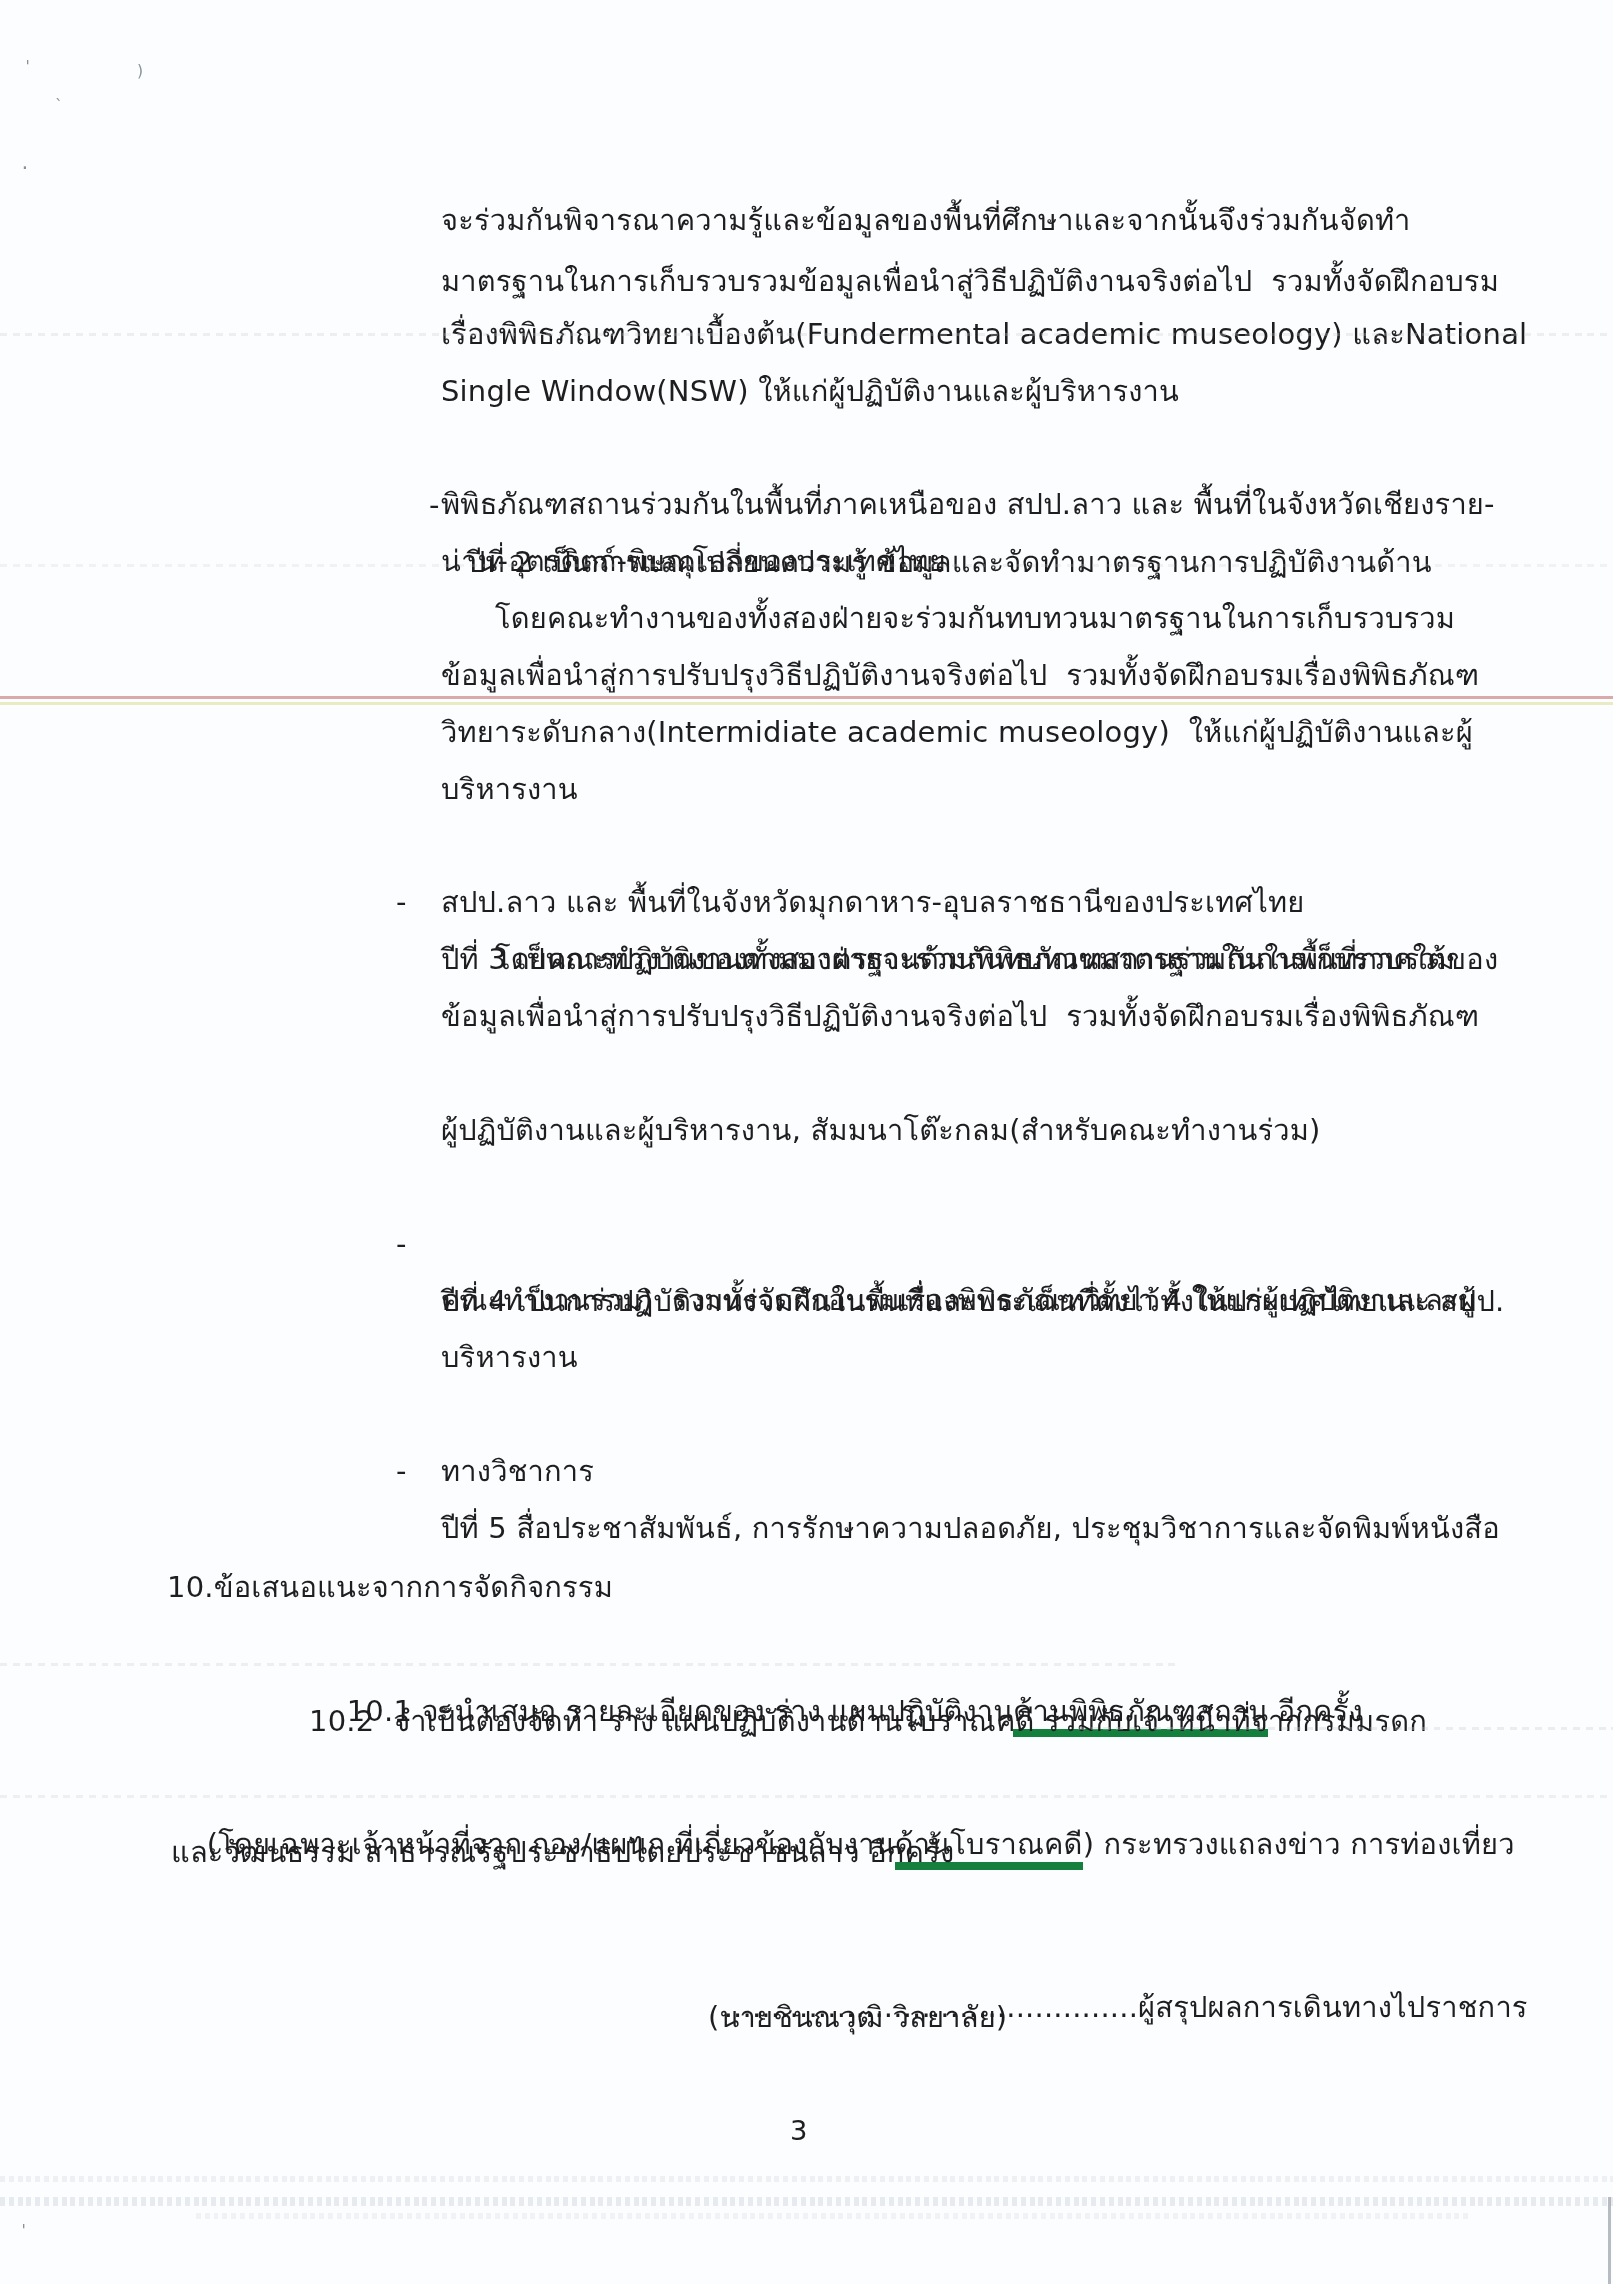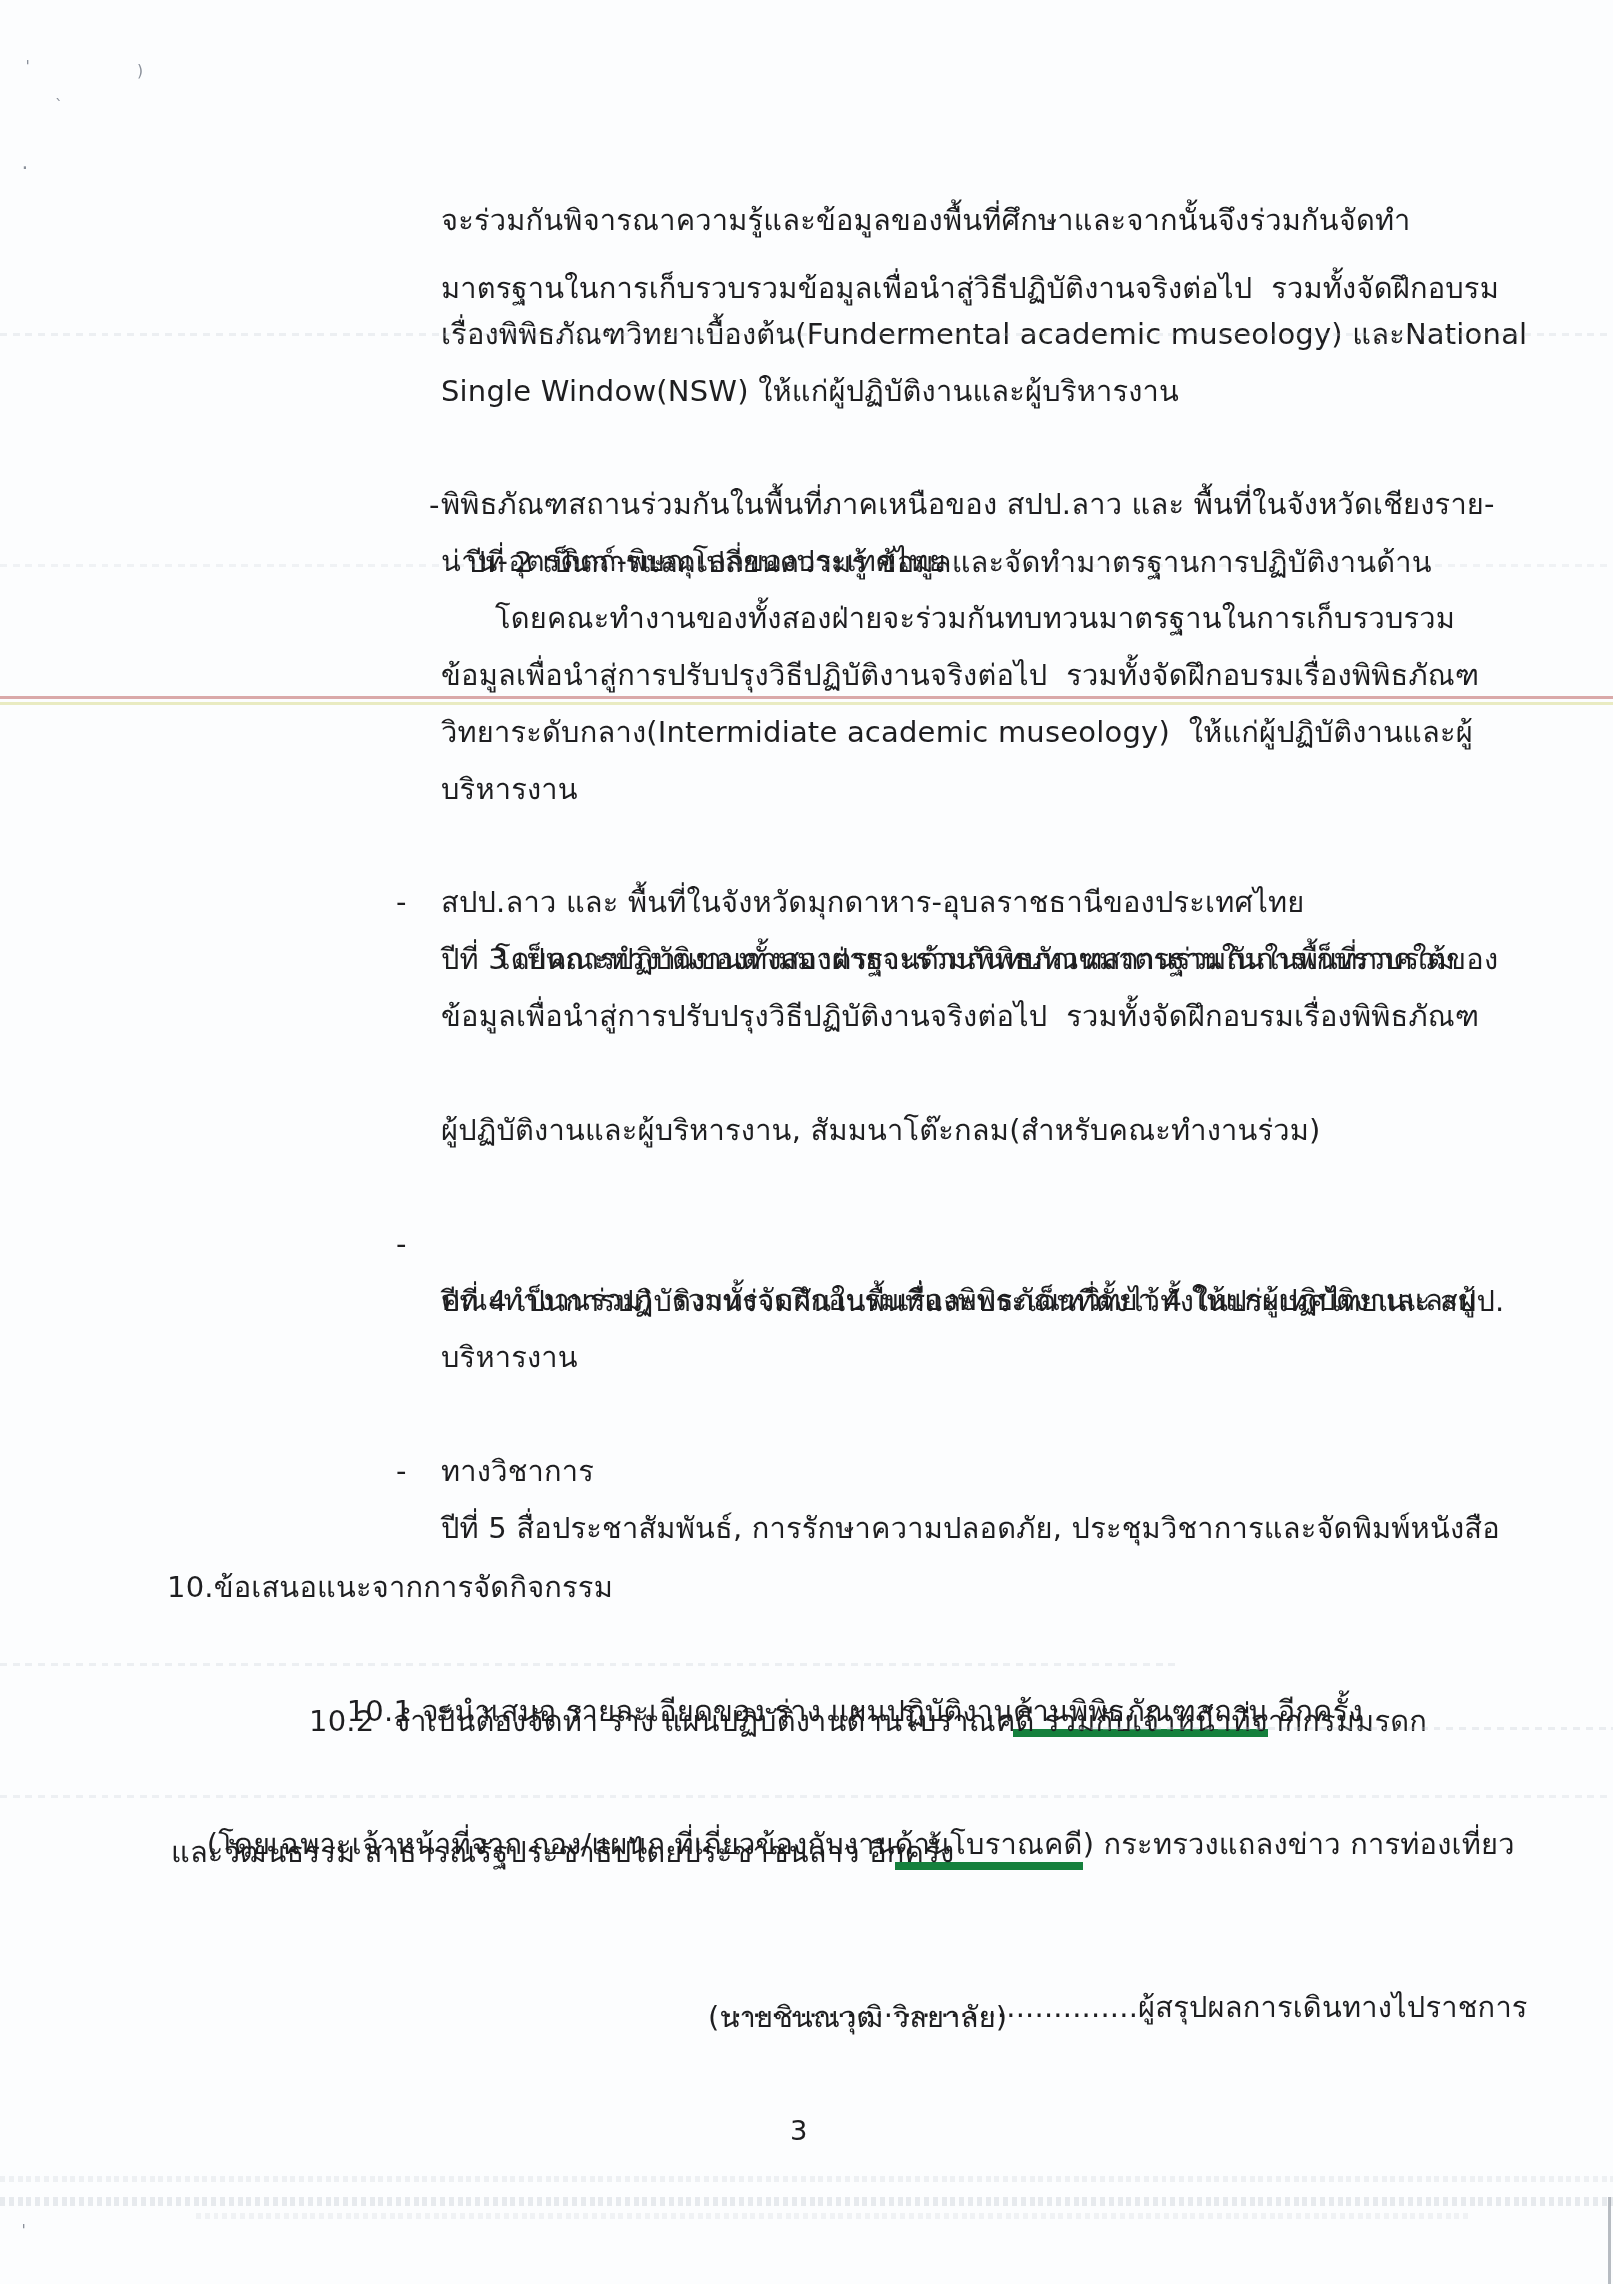--- a/index.html
+++ b/index.html
@@ -38,21 +38,21 @@
 
 <div class="page">
 
   <span class="speck" style="left:25.5px; top:57px;">'</span>
   <span class="speck" style="left:137px; top:61px;">)</span>
   <span class="speck" style="left:55px; top:96px;">`</span>
   <span class="speck" style="left:21.6px; top:149px; font-size:21.6px;">.</span>
   <span class="speck" style="left:21.6px; top:2221px;">'</span>
 
   <div class="ln" style="top:192px; left:441px;">จะร่วมกันพิจารณาความรู้และข้อมูลของพื้นที่ศึกษาและจากนั้นจึงร่วมกันจัดทำ</div>
-  <div class="ln" style="top:260px; left:441px;">มาตรฐานในการเก็บรวบรวมข้อมูลเพื่อนำสู่วิธีปฏิบัติงานจริงต่อไป  รวมทั้งจัดฝึกอบรม</div>
+  <div class="ln" style="top:253px; left:441px;">มาตรฐานในการเก็บรวบรวมข้อมูลเพื่อนำสู่วิธีปฏิบัติงานจริงต่อไป  รวมทั้งจัดฝึกอบรม</div>
   <div class="ln" style="top:306px; left:441px;">เรื่องพิพิธภัณฑวิทยาเบื้องต้น(Fundermental academic museology) และNational</div>
   <div class="ln" style="top:363px; left:441px;">Single Window(NSW) ให้แก่ผู้ปฏิบัติงานและผู้บริหารงาน</div>
 
   <div class="ln" style="top:420px; left:0;">
     <span class="dash" style="left:429px;">-</span>
     <span class="txt" style="left:467px;">ปีที่ 2 เป็นการแลกเปลี่ยนความรู้ ข้อมูลและจัดทำมาตรฐานการปฏิบัติงานด้าน</span>
   </div>
   <div class="ln" style="top:476px; left:441px;">พิพิธภัณฑสถานร่วมกันในพื้นที่ภาคเหนือของ สปป.ลาว และ พื้นที่ในจังหวัดเชียงราย-</div>
   <div class="ln" style="top:533px; left:441px;">น่าน-อุตรดิตถ์-พิษณุโลกของประเทศไทย</div>
 

